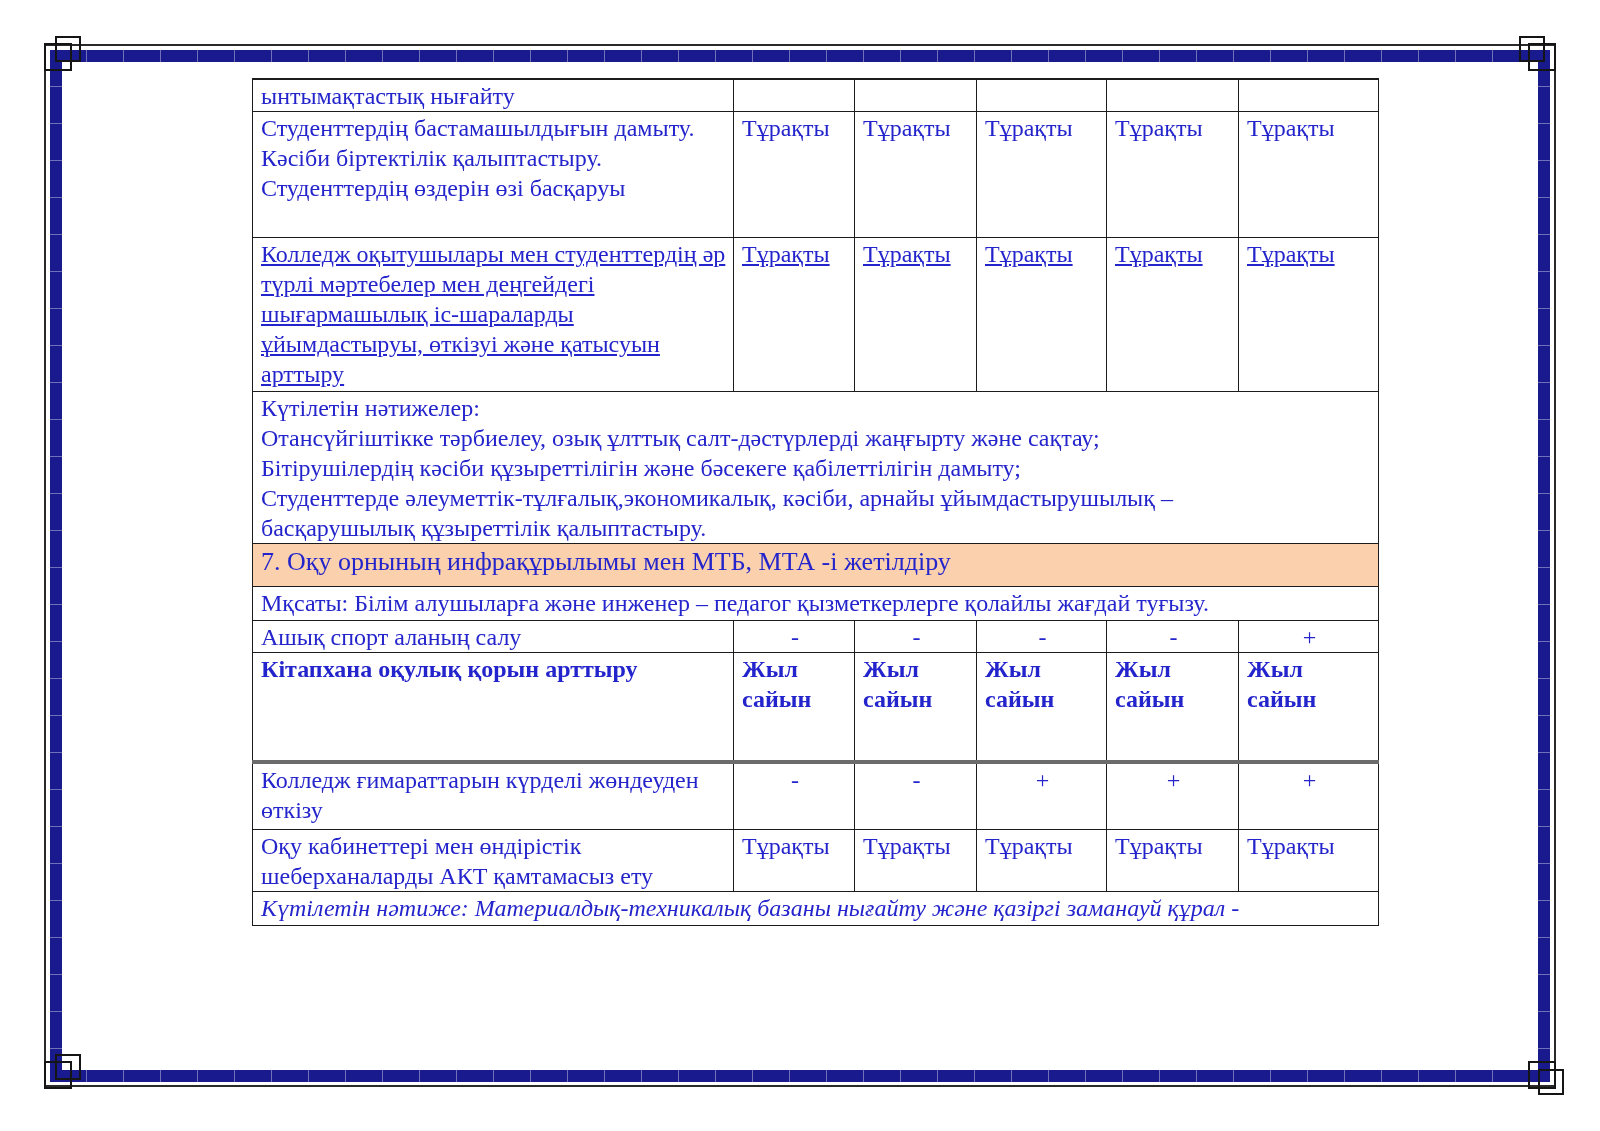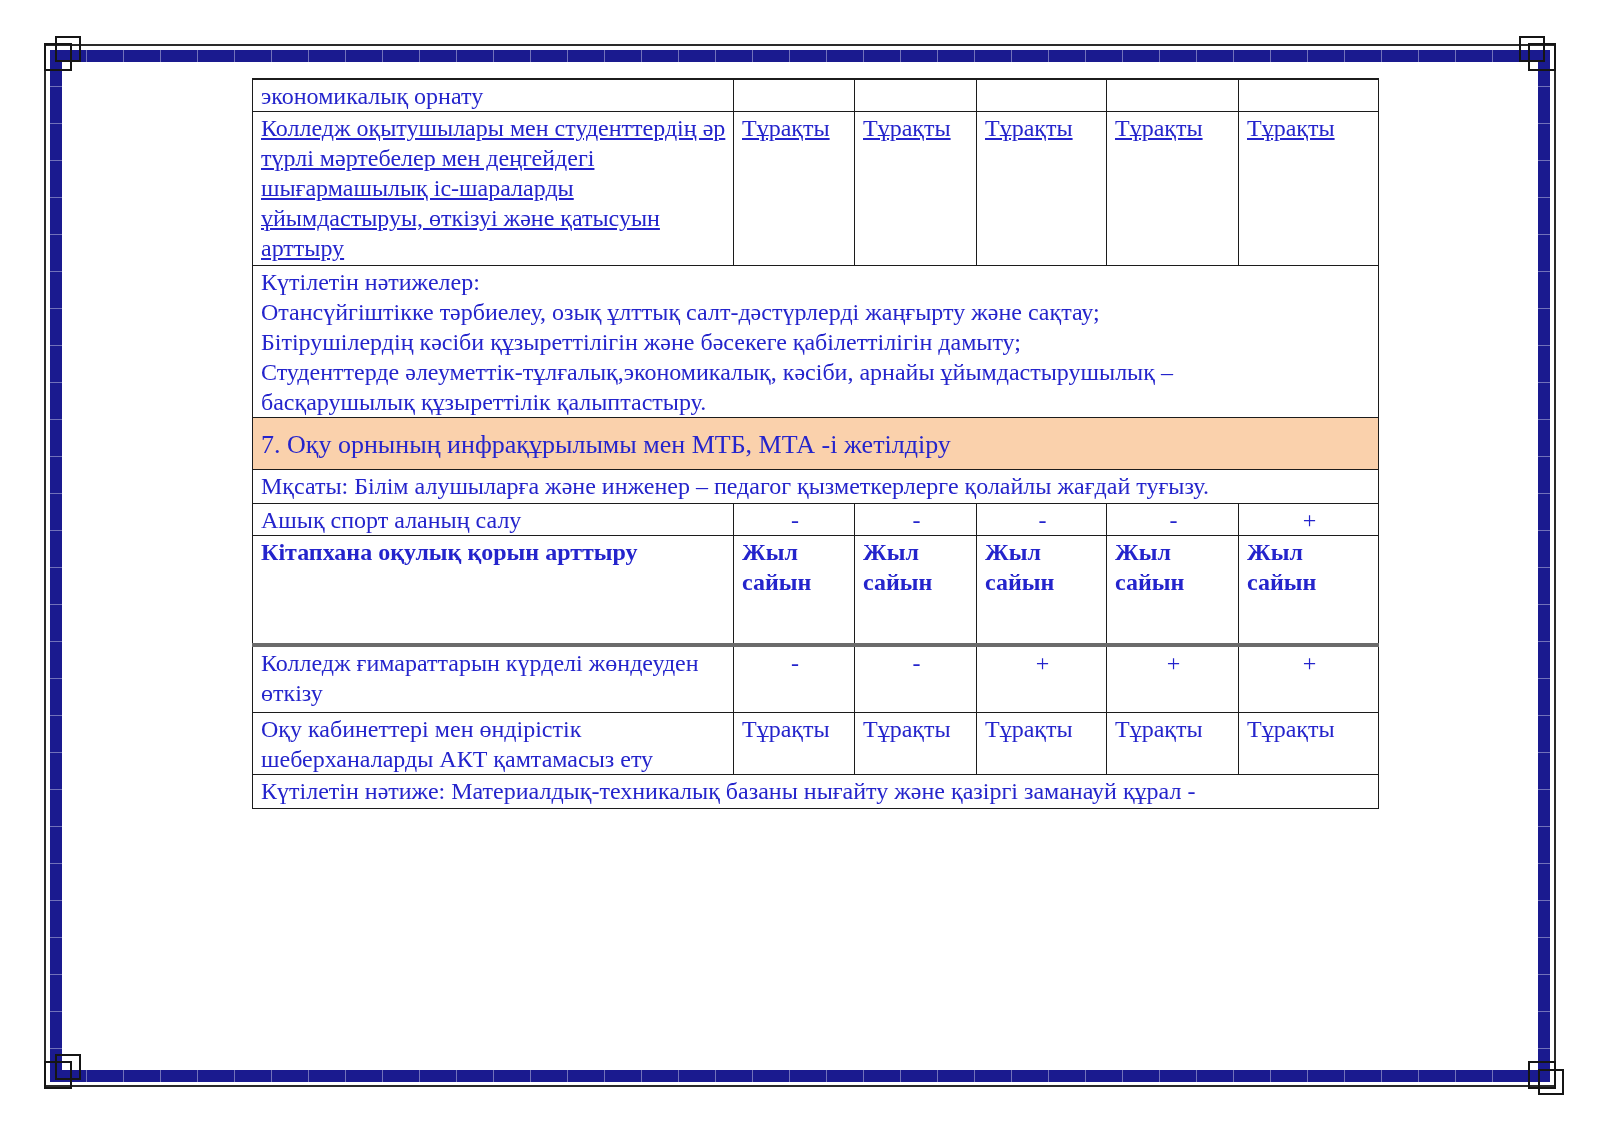--- a/index.html
+++ b/index.html
@@ -48,28 +48,28 @@
     vertical-align:top;overflow:hidden;
     padding:1px 6px 0 8px;
   }
   table.dev tr.top-row td{border-top:2.5px solid var(--border-dark);}
   td.val{padding-left:12px;}
   td.center{text-align:center;padding-left:2px;padding-right:2px;}
   tr.thick-top td{border-top:4.5px solid var(--thick-divider);}
   td.full{white-space:pre-line;padding-left:9px;}
   tr.section td{
     background:var(--section-highlight);
-    font-size:26px;line-height:32px;padding-top:11px;
+    font-size:26px;line-height:32px;padding-top:2px;
   }
   
   tr.r0 td{height:30px;}  tr.r1 td{height:124px;} tr.r2 td{height:64px;}
   tr.r3 td{height:152px;text-decoration:underline;} tr.r4 td{height:146px;margin-left:12px;} tr.r5 td{height:40px;}
   tr.r6 td{height:32px;margin-left:48px;}  tr.r7 td{height:28px;}  tr.r8 td{height:106px;font-weight:bold;}
   tr.r9 td{height:64px;}  tr.r10 td{height:60px;} tr.r11 td{height:94px;}
-  tr.r12 td{height:32px;}
+  tr.r12 td{height:32px;font-style:italic;}
 </style>
 </head>
 <body>
 
 <div class="thin-frame"></div>
 <div class="band h top"></div>
 <div class="band h bottom"></div>
 <div class="band v left"></div>
 <div class="band v right"></div>
 
@@ -86,26 +86,34 @@
   <colgroup>
     <col style="width:481px">
       <col style="width:121px">
       <col style="width:122px">
     <col style="width:130px">
       <col style="width:132px">
       <col style="width:140px">
   </colgroup>
   <tbody>
       <tr class="r0 top-row">
-    <td>экономикалық орнату</td>
+    <td>ынтымақтастық нығайту</td>
     <td class="val"></td>
     <td class="val"></td>
     <td class="val"></td>
     <td class="val"></td>
     <td class="val"></td>
+  </tr>
+  <tr class="r1">
+    <td>Студенттердің бастамашылдығын дамыту. Кәсіби біртектілік қалыптастыру. Студенттердің өздерін өзі басқаруы</td>
+    <td class="val">Тұрақты</td>
+    <td class="val">Тұрақты</td>
+    <td class="val">Тұрақты</td>
+    <td class="val">Тұрақты</td>
+    <td class="val">Тұрақты</td>
   </tr>
   <tr class="r3">
     <td>Колледж оқытушылары мен студенттердің әр түрлі мәртебелер мен деңгейдегі шығармашылық іс-шараларды ұйымдастыруы, өткізуі және қатысуын арттыру</td>
     <td class="val">Тұрақты</td>
     <td class="val">Тұрақты</td>
     <td class="val">Тұрақты</td>
     <td class="val">Тұрақты</td>
     <td class="val">Тұрақты</td>
   </tr>
   <tr class="r4">

